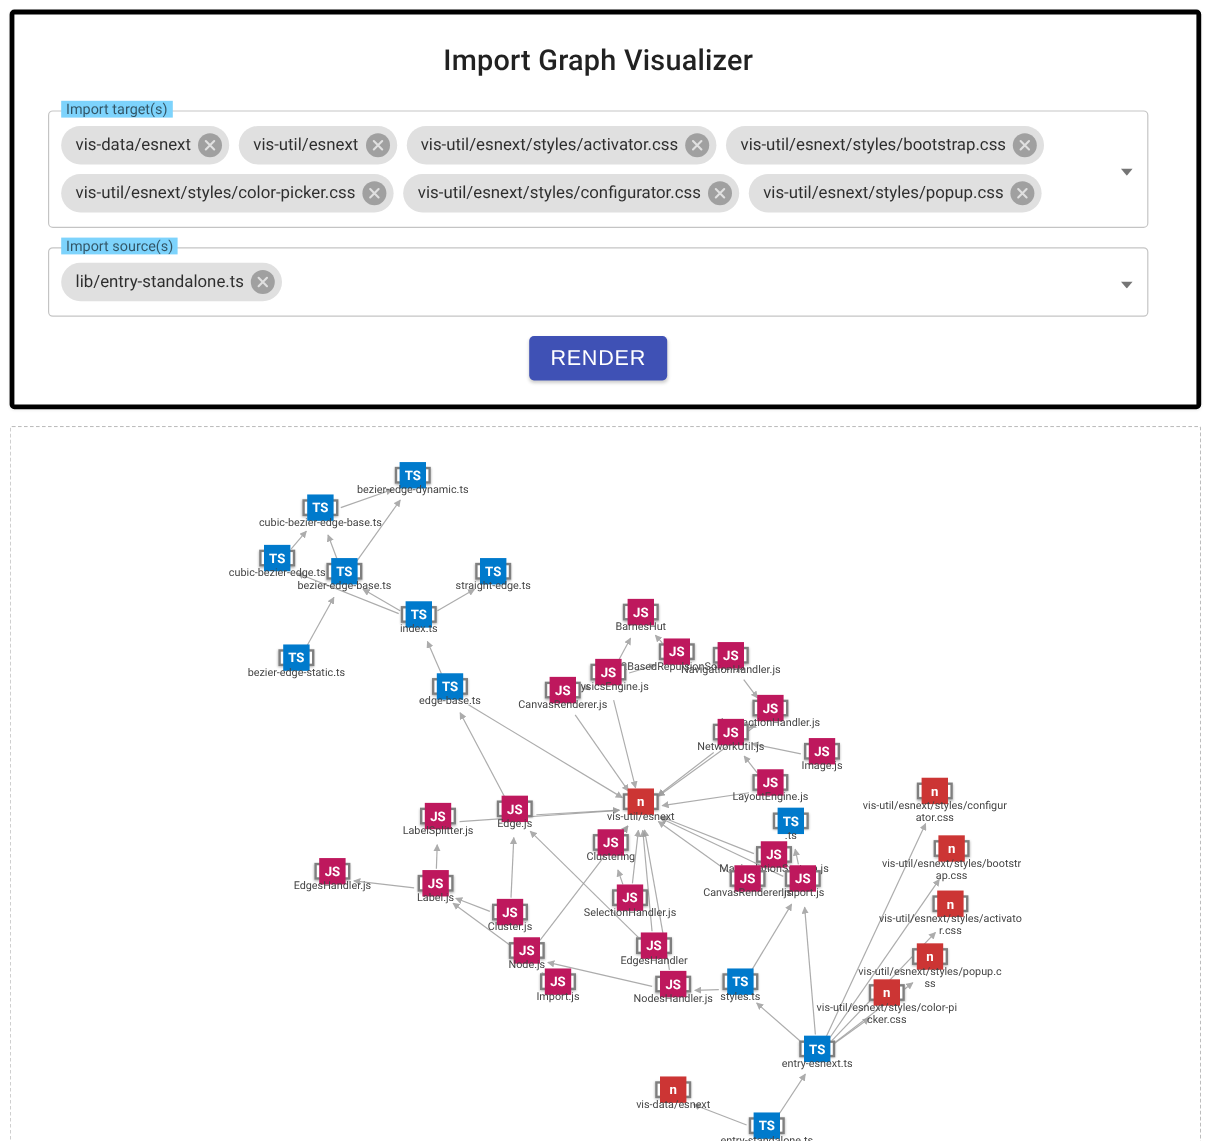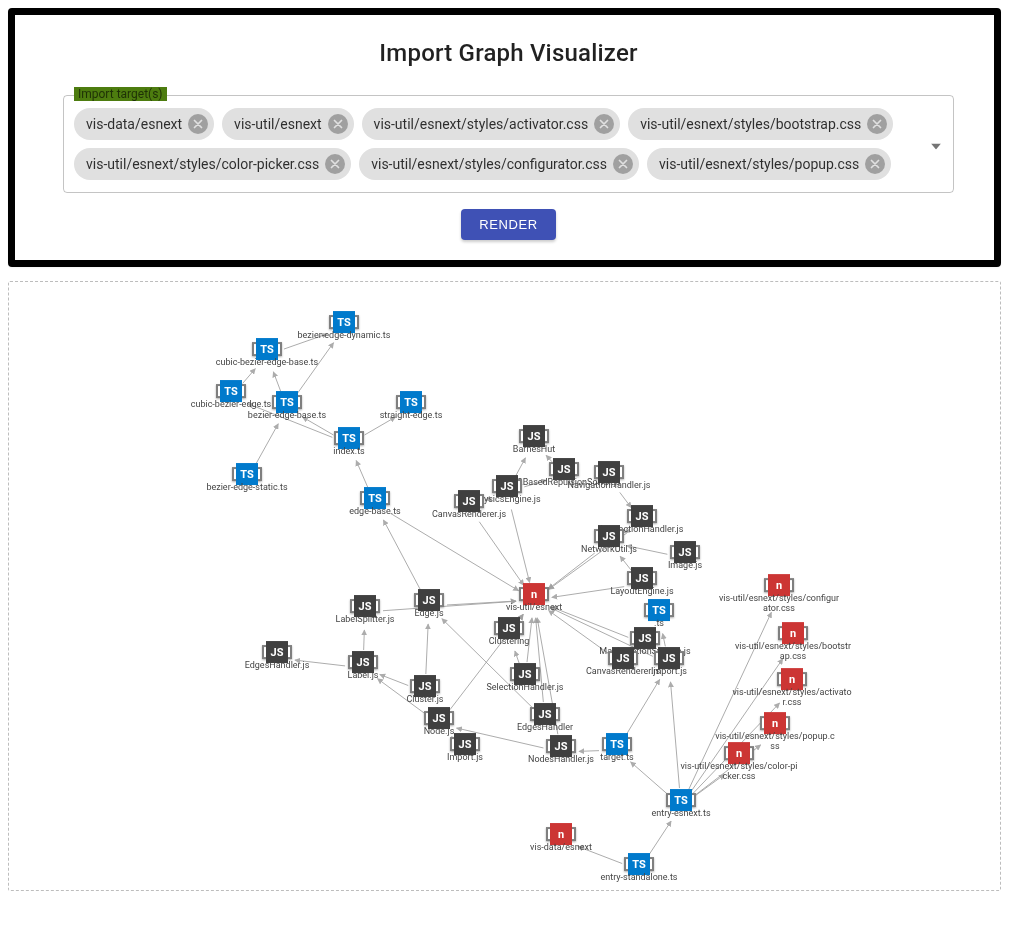--- a/index.html
+++ b/index.html
@@ -5,24 +5,24 @@
   * { box-sizing: border-box; }
   body {
     margin: 0;
     padding: 8px;
     font-family: "Roboto", "Helvetica Neue", Arial, sans-serif;
     background: #fff;
     color: rgba(0,0,0,0.87);
     width: 1009px;
   }
   .card {
-    border: 7px solid #000000;
+    border: 4px solid #000000;
     border-radius: 4px;
     background: #fff;
-    padding: 20px 40px 20px 48px;
+    padding: 20px 40px 20px 28px;
     box-shadow: 0 1px 2px rgba(0,0,0,0.05);
   }
   h1.title {
     text-align: center;
     font-weight: 500;
     font-size: 24px;
     margin: 4px 0 28px 0;
     letter-spacing: 0.2px;
   }
   .field {
@@ -32,21 +32,21 @@
     padding: 12px 44px 12px 10px;
     margin-bottom: 16px;
     min-height: 54px;
   }
   .field-legend {
     position: absolute;
     top: -9px;
     left: 10px;
     font-size: 12px;
     color: rgba(0,0,0,0.6);
-    background: #4d7c0f;
+    background: #7dd3fc;
     padding: 0 4px;
   }
   .chips { display: flex; flex-wrap: wrap; gap: 8px; }
   .chip {
     display: inline-flex;
     align-items: center;
     background: #e0e0e0;
     border-radius: 16px;
     padding: 0 6px 0 12px;
     height: 32px;
@@ -71,21 +71,21 @@
     cursor: pointer;
   }
   .dropdown-arrow svg { width: 10px; height: 6px; }
   .render-row { text-align: center; margin-top: 12px; }
   .render-btn {
     background: #3f51b5;
     color: #fff;
     border: none;
     border-radius: 4px;
     padding: 8px 18px;
-    font-size: 13px;
+    font-size: 18px;
     font-weight: 500;
     letter-spacing: 0.6px;
     cursor: pointer;
     box-shadow: 0 2px 3px rgba(0,0,0,0.2);
   }
   .graph-panel {
     margin-top: 14px;
     border: 1px dashed #bdbdbd;
     border-radius: 2px;
     height: 610px;
@@ -110,21 +110,21 @@
     font-weight: bold;
     font-size: 11px;
     box-shadow: 0 1px 2px rgba(0,0,0,0.3);
   }
   .icon .inner {
     width: 22px; height: 22px;
     display:flex; align-items:center; justify-content:center;
     color:#fff;
   }
   .ts .inner { background:#007acc; }
-  .js .inner { background:#404040; color:#fff; }
+  .js .inner { background:#be185d; color:#fff; }
   .pkg .inner { background:#cc3534; }
   .node .label { line-height: 1.1; word-break: break-all; }
   svg.edges { position:absolute; left:0; top:0; width:100%; height:100%; }
   svg.edges line { stroke:#9e9e9e; stroke-width:1; marker-end:url(#arrow); opacity:0.85;}
 </style>
 </head>
 <body>
 
 <div class="card">
   <h1 class="title">Import Graph Visualizer</h1>
@@ -189,20 +189,38 @@
           </span>
         </div>
       </div>
     <span class="dropdown-arrow">
       <svg viewBox="0 0 10 6">
           <path d="M0 0 L5 6 L10 0 Z" fill="currentColor"></path>
         </svg>
     </span>
   </div>
 
+  <div class="field">
+    <span class="field-legend">Import source(s)</span>
+    <div class="chips" id="sources-chips">
+        <div class="chip">
+          <span>lib/entry-standalone.ts</span>
+          <span class="chip-del">
+            <svg viewBox="0 0 24 24">
+              <path d="M18 6 L6 18 M6 6 L18 18" stroke="#e0e0e0" stroke-width="3" stroke-linecap="round"></path>
+            </svg>
+          </span>
+        </div>
+      </div>
+    <span class="dropdown-arrow">
+      <svg viewBox="0 0 10 6">
+          <path d="M0 0 L5 6 L10 0 Z" fill="currentColor"></path>
+        </svg>
+    </span>
+  </div>
 
   <div class="render-row">
     <button class="render-btn">RENDER</button>
   </div>
 </div>
 
 <div class="graph-panel" id="graph">
   <svg class="edges" id="edges-svg">
     <defs>
       <marker id="arrow" viewBox="0 0 10 10" refX="9" refY="5" markerWidth="6" markerHeight="6" orient="auto-start-reverse">
@@ -462,21 +480,21 @@
     <div class="node" style="left: 552px; top: 470px;">
       <div class="icon js">
         <div class="inner">JS</div>
       </div>
       <div class="label">NodesHandler.js</div>
     </div>
     <div class="node" style="left: 608px; top: 468px;">
       <div class="icon ts">
         <div class="inner">TS</div>
       </div>
-      <div class="label">target.ts</div>
+      <div class="label">styles.ts</div>
     </div>
     <div class="node" style="left: 770px; top: 314px;">
       <div class="icon pkg">
         <div class="inner">n</div>
       </div>
       <div class="label">vis-util/esnext/styles/configurator.css</div>
     </div>
     <div class="node" style="left: 784px; top: 362px;">
       <div class="icon pkg">
         <div class="inner">n</div>

